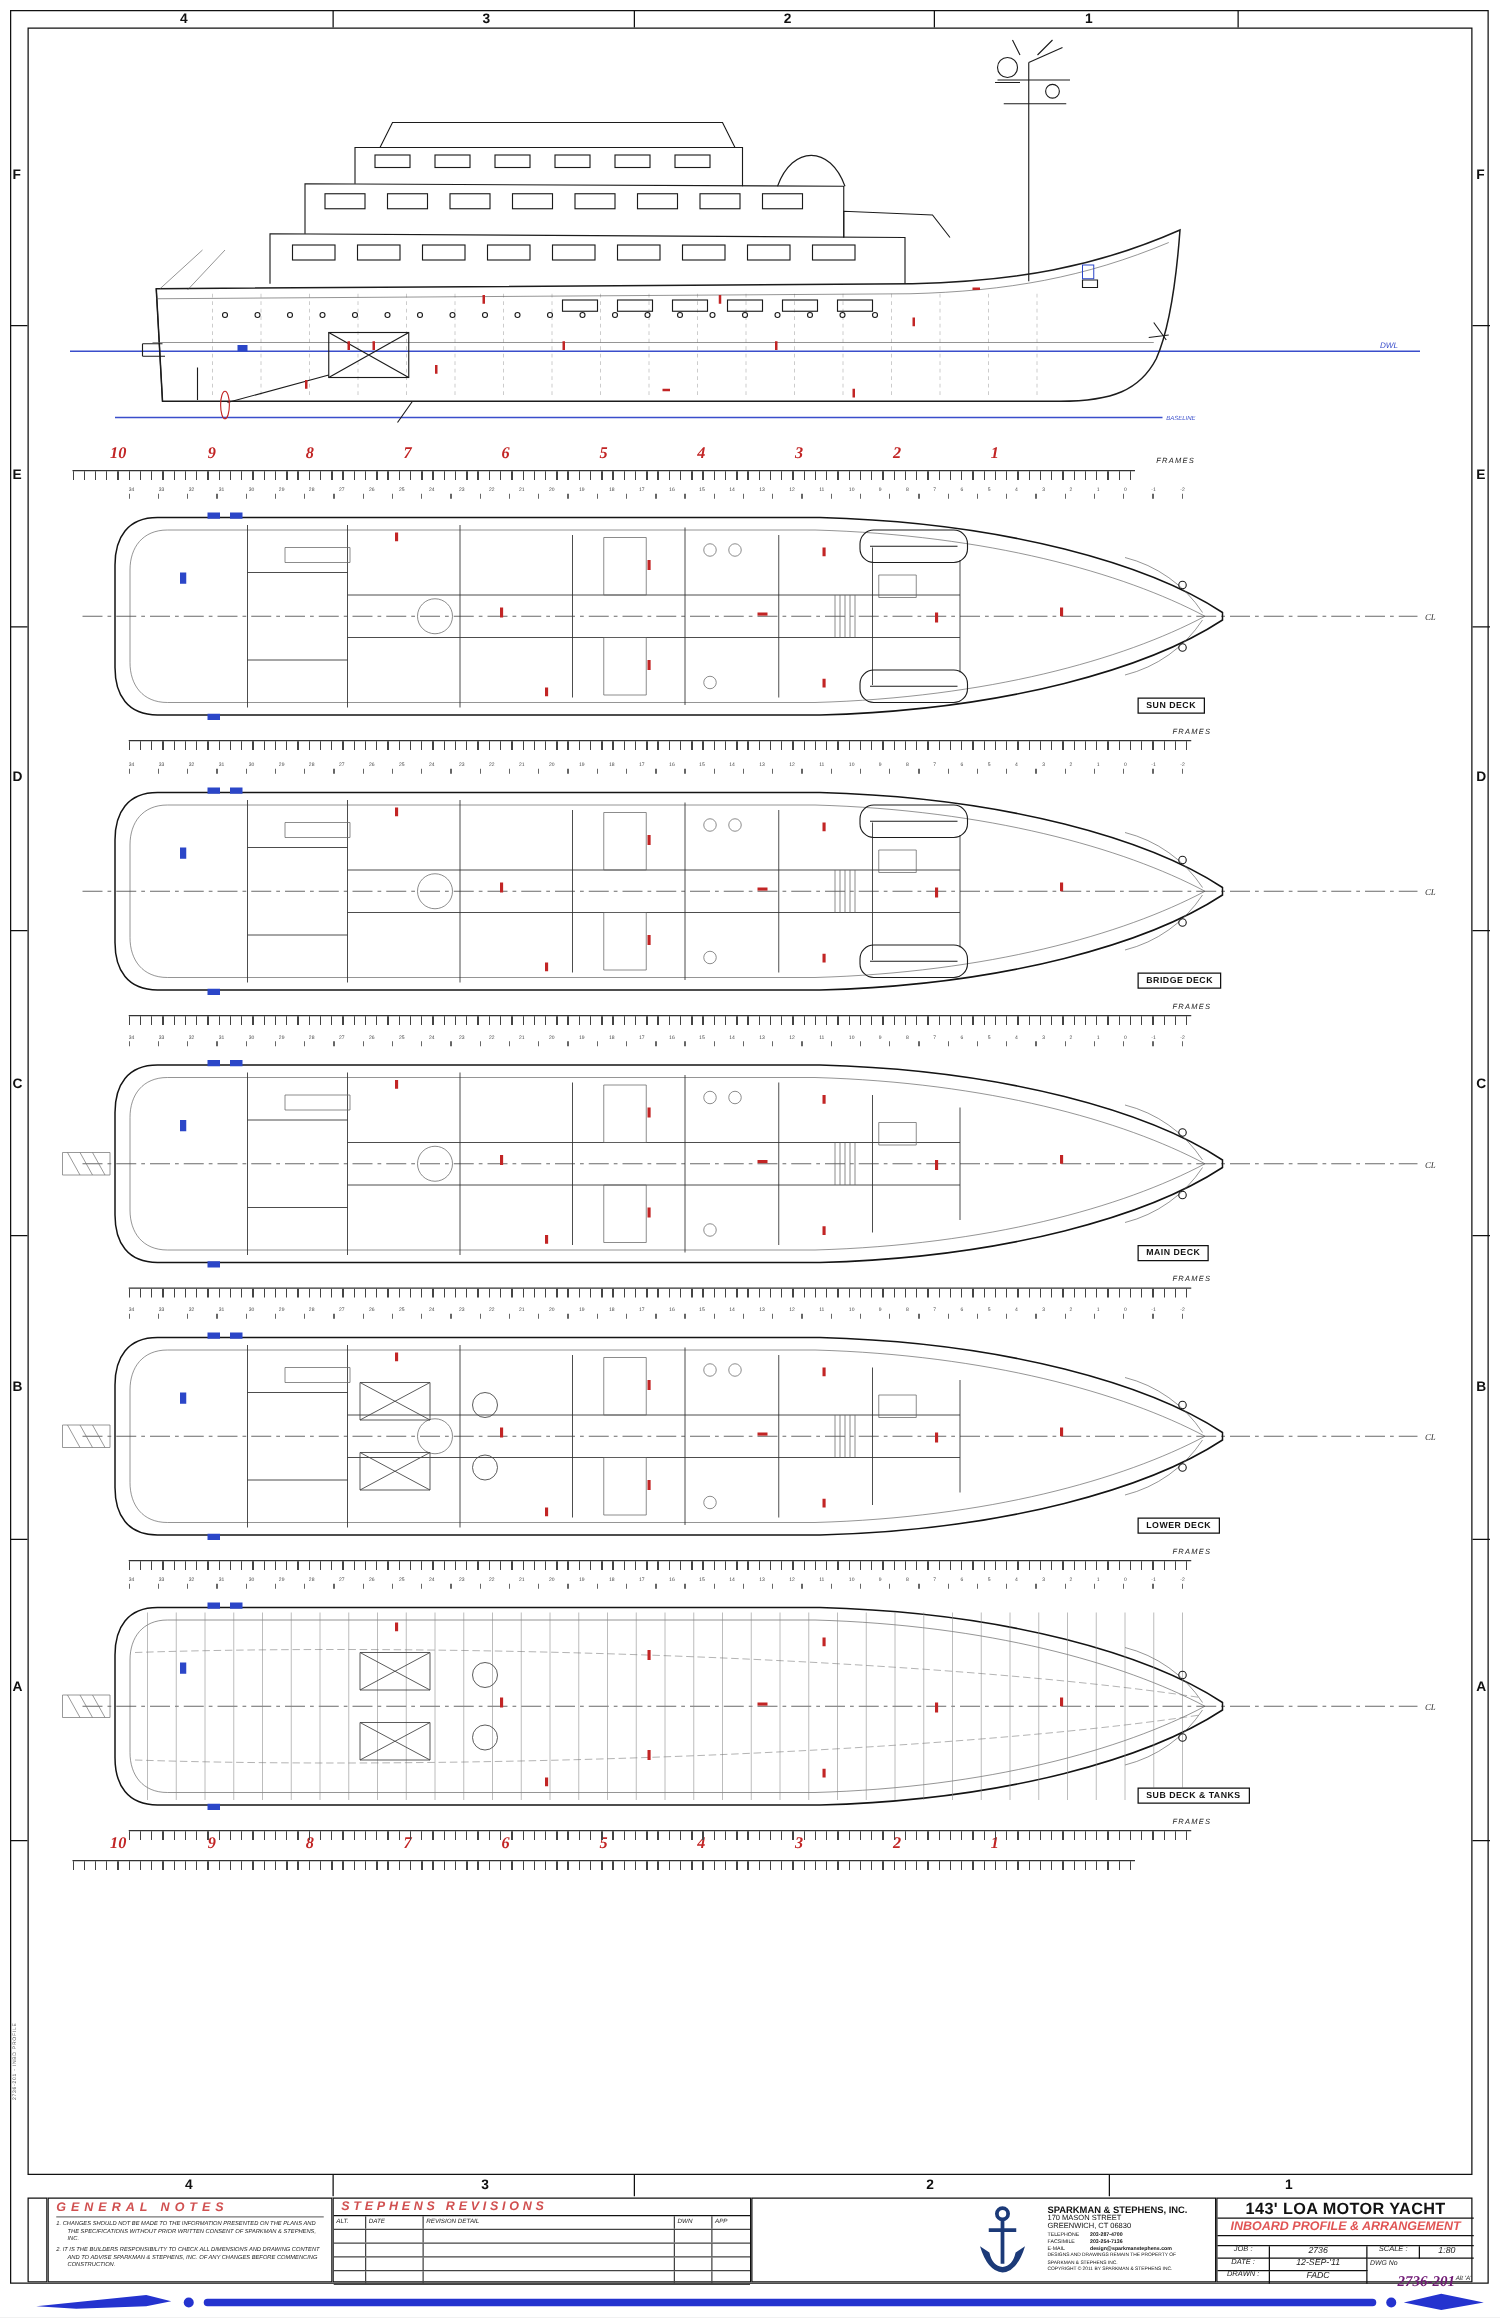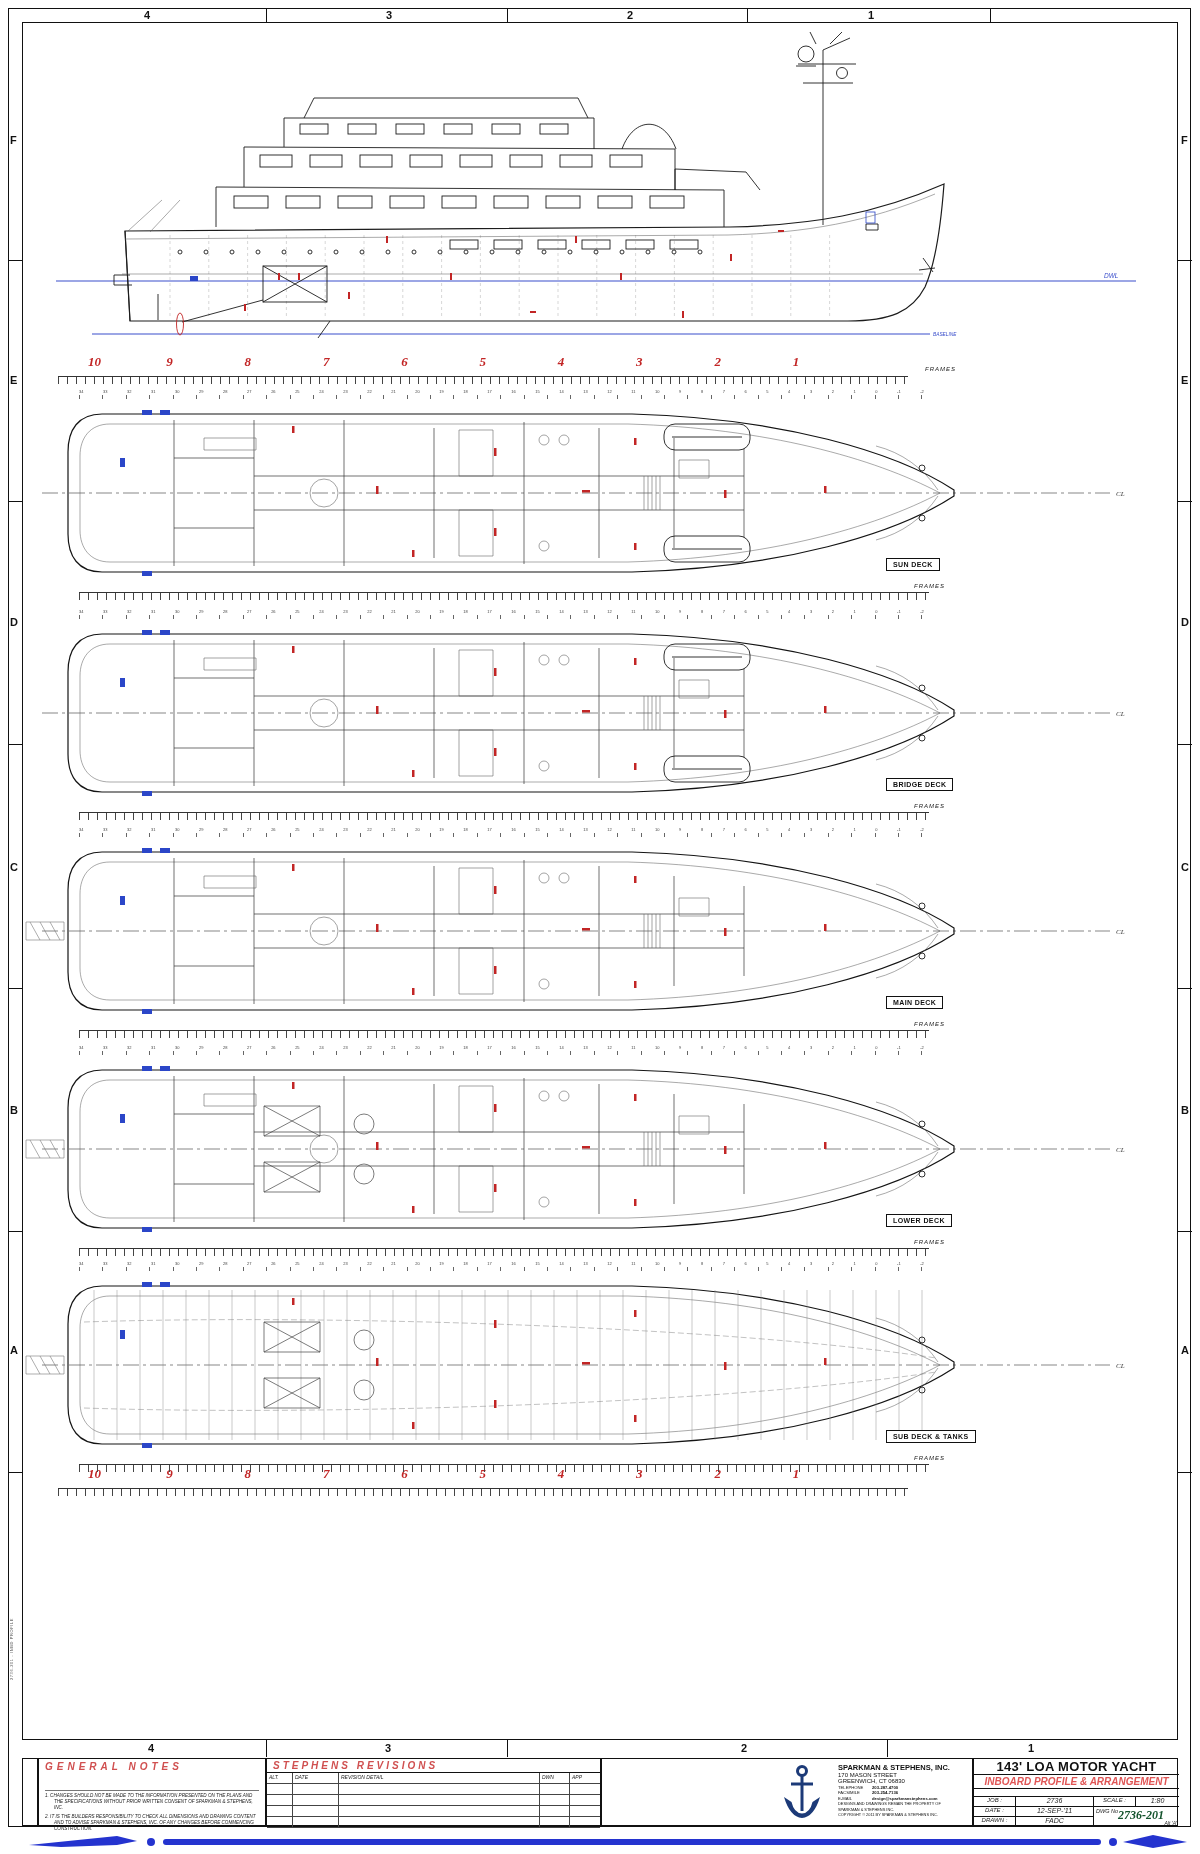--- a/index.html
+++ b/index.html
@@ -26,21 +26,21 @@
     {fill:none;stroke:#1c1c1c;stroke-width:.9;}
   svg.lineart .thin{stroke:#555;stroke-width:.5;}
   svg.lineart .ghost{stroke:#999;stroke-width:.4;stroke-dasharray:3 3;}
   svg.lineart .blueline{stroke:#3a4ecb;stroke-width:1.1;}
   svg.lineart text{stroke:none;fill:#222;}
   svg.lineart .bluetext{fill:#3a4ecb;}
   svg.lineart .redline{stroke:#c22525;}
   svg.lineart .redfill rect{fill:#c22525;stroke:none;}
   svg.lineart .bluefill rect{fill:#2b46c8;stroke:none;}
   
-  .deck{position:absolute;left:24px;width:1130px;height:214px;}
+  .deck{position:absolute;left:48px;width:1130px;height:214px;}
   .deck .tick-numbers{position:absolute;left:55px;top:0;width:845px;display:flex;justify-content:space-between;
     font:4px/1 "Liberation Sans",sans-serif;color:#444;}
   .deck .tick-comb{position:absolute;left:55px;top:5px;width:845px;height:4px;
     background:repeating-linear-gradient(90deg,#666 0 1px,transparent 1px 23.4px);}
   .deck svg{left:0;top:8px;width:1120px;height:190px;}
   .deck .centerline{stroke:#555;stroke-width:.7;stroke-dasharray:16 4 3 4;}
   .deck .cl-label{font:italic 7px "Liberation Serif",serif;fill:#333;}
   .deck .hull{stroke:#141414;stroke-width:1.2;}
   .deck .deckline{stroke:#555;stroke-width:.5;}
   .deck .g-rooms path{stroke:#333;stroke-width:.7;}
@@ -57,21 +57,21 @@
   .deck[data-variant="tanks"] .g-rooms,.deck[data-variant="tanks"] .g-furniture{display:none;}
   .deck[data-variant="main"] .g-dock,.deck[data-variant="lower"] .g-dock,.deck[data-variant="tanks"] .g-dock{display:inline;}
   .deck-label-box{position:absolute;left:862px;top:168px;border:1.2px solid #111;background:#fff;
     font:bold 7px "Liberation Sans",sans-serif;color:#111;padding:2px 6px;letter-spacing:.4px;white-space:nowrap;}
   .deck .frames-label{position:absolute;left:890px;top:193px;font:italic 6px "Liberation Sans",sans-serif;color:#222;letter-spacing:1px;}
   .deck-ruler{position:absolute;left:55px;top:202px;width:850px;height:7px;border-top:1px solid #333;
     background:repeating-linear-gradient(90deg,#444 0 1px,transparent 1px 9px);}
   
   .strip-box{position:absolute;top:1758px;height:68px;border:1.2px solid #111;background:#fff;box-sizing:border-box;}
   #notes-box{left:38px;width:228px;padding:2px 6px;}
-  .notes-title{font:italic bold 10px "Liberation Sans",sans-serif;color:#d05050;letter-spacing:4px;border-bottom:1px solid #777;padding-bottom:18px;margin-bottom:2px;}
+  .notes-title{font:italic bold 10px "Liberation Sans",sans-serif;color:#d05050;letter-spacing:4px;border-bottom:1px solid #777;padding-bottom:1px;margin-bottom:2px;}
   .notes-item{font:italic 4.6px "Liberation Sans",sans-serif;color:#222;margin:2px 0 0 0;padding-left:9px;text-indent:-9px;line-height:1.35;}
   #rev-box{left:266px;width:335px;}
   .rev-title{font:italic bold 10px "Liberation Sans",sans-serif;color:#d05050;letter-spacing:3px;text-align:left;padding:1px 0 1px 6px;border-bottom:1px solid #111;}
   .rev-header,.rev-row{display:flex;border-bottom:1px solid #444;height:10px;}
   .rev-cell{border-right:1px solid #444;font:italic 5px "Liberation Sans",sans-serif;color:#222;padding:1px 2px;box-sizing:border-box;overflow:hidden;}
   .rc0{width:26px;} .rc1{width:46px;} .rc2{flex:1;} .rc3{width:30px;} .rc4{width:30px;border-right:none;}
   #company-box{left:601px;width:372px;}
   .co-text{position:absolute;left:236px;top:4px;width:132px;}
   .co-name{font:bold 7.5px "Liberation Sans",sans-serif;color:#111;}
   .co-addr{font:6px "Liberation Sans",sans-serif;color:#111;}
@@ -80,21 +80,21 @@
   .co-note{font:3.9px "Liberation Sans",sans-serif;color:#111;margin-top:.5px;}
   #title-box{left:973px;width:205px;}
   .tb-title{position:absolute;left:0;top:0;width:205px;height:16px;font:bold 13px "Liberation Sans",sans-serif;color:#111;text-align:center;line-height:16px;border-bottom:1px solid #111;box-sizing:border-box;letter-spacing:.3px;}
   .tb-sub{position:absolute;left:0;top:16px;width:205px;height:14px;font:italic bold 10px "Liberation Sans",sans-serif;color:#e05555;text-align:center;line-height:14px;border-bottom:1px solid #111;box-sizing:border-box;}
   .tb-empty{position:absolute;left:0;top:30px;width:205px;height:8px;border-bottom:1px solid #111;box-sizing:border-box;}
   .tb-cell{position:absolute;box-sizing:border-box;border-right:1px solid #111;border-bottom:1px solid #111;
     font:italic 6px "Liberation Sans",sans-serif;color:#222;text-align:center;overflow:hidden;}
   .tb-val{font:italic 7px "Liberation Sans",sans-serif;}
   .dwg-cell{position:absolute;left:120px;top:48px;width:85px;height:20px;box-sizing:border-box;}
   .dwg-lab{position:absolute;left:2px;top:1px;font:italic 5.5px "Liberation Sans",sans-serif;color:#222;}
-  .dwg-val{position:absolute;left:24px;top:1px;font:italic bold 12px "Liberation Serif",serif;color:#14532d;}
+  .dwg-val{position:absolute;left:24px;top:11px;font:italic bold 12px "Liberation Serif",serif;color:#701a75;}
   .dwg-alt{position:absolute;right:2px;bottom:1px;font:italic 5px "Liberation Sans",sans-serif;color:#222;}
   
   #swoosh{position:absolute;left:25px;top:1831px;width:1165px;height:20px;}
   #swoosh .b{fill:#2433cf;stroke:none;}
 </style>
 </head>
 <body>
 
 <div id="page">
   <div id="outer-border"></div>

